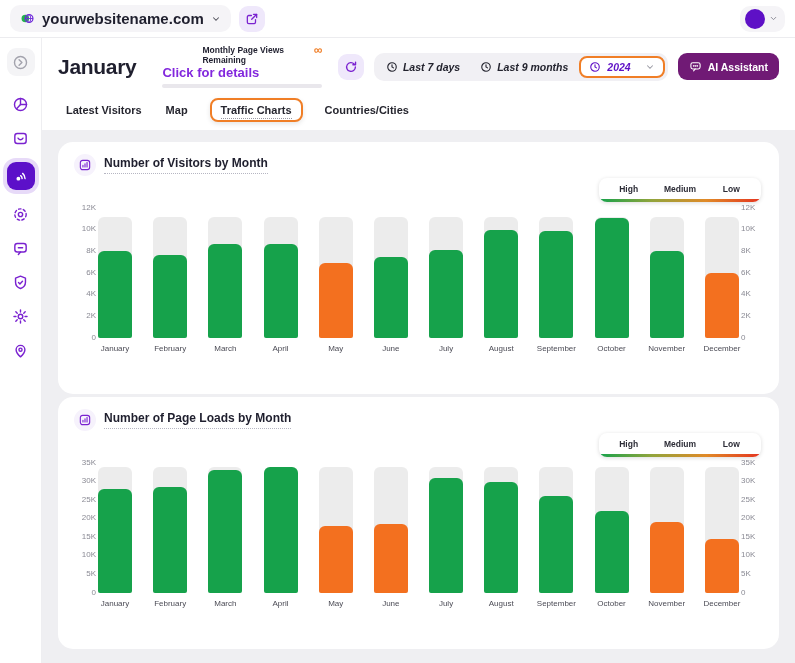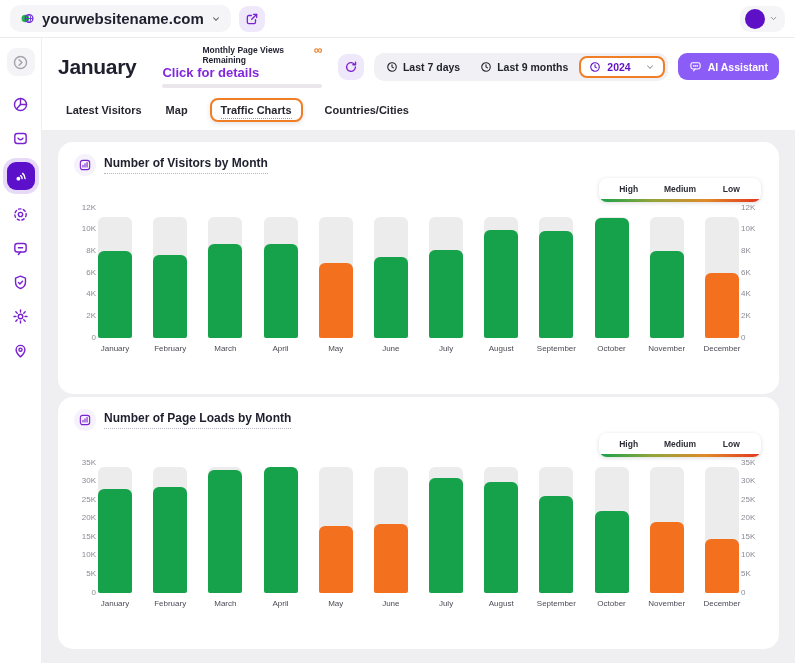--- a/index.html
+++ b/index.html
@@ -42,24 +42,24 @@
   .quota-texts { flex:1; }
   .quota-label { font-size:8.5px; font-weight:700;margin-left:40px; }
   .quota-link { font-size:13px; color:#8227DD; font-weight:700; cursor:pointer; }
   .quota-value { color:#F07E26; font-size:12px; font-weight:800; line-height:10px; }
   .quota-bar { margin-top:4px; height:4px; background:#E9E7EC; border-radius:2px; }
   .refresh-btn { width:26px; height:26px; border-radius:9px; background:#EFE8FB;
     display:flex; align-items:center; justify-content:center; cursor:pointer; margin-left:auto; }
   .segmented { display:flex; align-items:center; background:#F1F0F4;
     border-radius:10px; padding:3px; gap:2px; }
   .segment { display:flex; align-items:center; gap:5px; padding:5px 9px;
-    font-size:10.5px; font-weight:700; color:#23232E; border-radius:8px; cursor:pointer; }
+    font-size:10.5px; font-weight:700; color:#23232E; border-radius:8px; cursor:pointer;font-style:italic; }
   .segment.year { background:#fff; border:2px solid #F07E26; color:#5E10C6;
     padding:3px 8px; gap:6px; }
-  .ai-btn { display:flex; align-items:center; gap:6px; background:#8b5cf6; color:#fff;
+  .ai-btn { display:flex; align-items:center; gap:6px; background:#701a75; color:#fff;
     font-size:10.5px; font-weight:700; padding:7px 11px; border-radius:9px;
     border:none; cursor:pointer; }
 
   
   .tabs { display:flex; align-items:center; gap:20px; padding:10px 6px 8px 6px; }
   .tab { font-size:11px; font-weight:700; color:#26262F; cursor:pointer; padding:4px 2px; }
   .tab.active { background:#fff; border:2.5px solid #F07E26; border-radius:8px;
     padding:4px 9px; box-shadow:0 2px 5px rgba(0,0,0,.10); }
   .tab.active .tab-label { border-bottom:1px dotted #9a9aa4; padding-bottom:2px; }
 

